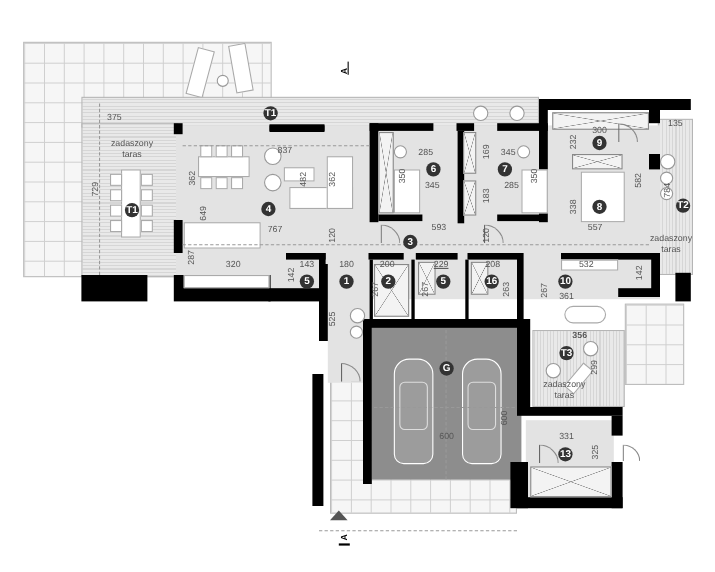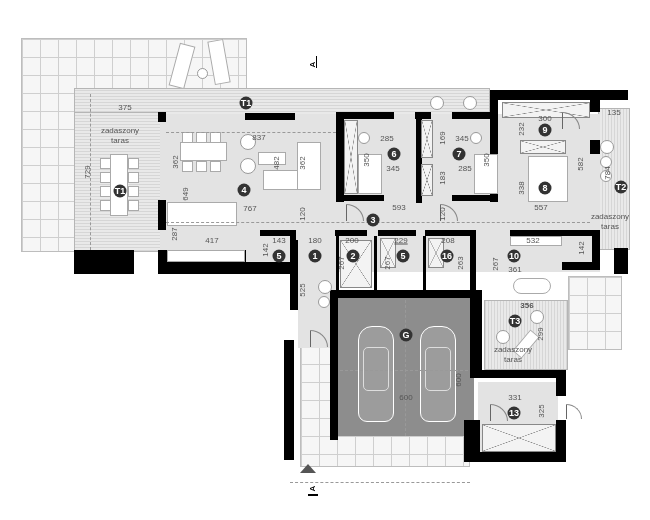--- a/index.html
+++ b/index.html
@@ -183,30 +183,30 @@
 <div class="room-num" style="left:406px;top:335px;">G</div>
 <div class="room-num" style="left:246px;top:103px;">T1</div>
 <div class="room-num" style="left:120px;top:191px;">T1</div>
 <div class="room-num" style="left:621px;top:187px;">T2</div>
 <div class="room-num" style="left:515px;top:321px;">T3</div>
 
 <div class="lbl" style="left:120px;top:136px;"><span>zadaszony</span><br><span>taras</span></div>
 <div class="lbl" style="left:610px;top:222px;"><span>zadaszony</span><br><span>taras</span></div>
 <div class="lbl" style="left:513px;top:355px;"><span>zadaszony</span><br><span>taras</span></div>
 
-<div class="dim" style="left:125px;top:107px;text-align:right;">375</div>
+<div class="dim" style="left:104px;top:107px;text-align:right;">375</div>
 <div class="dim v" style="left:87px;top:172px;">729</div>
 
 <div class="dim" style="left:259px;top:137px;">837</div>
 <div class="dim v" style="left:175px;top:162px;">362</div>
 <div class="dim v" style="left:276px;top:163px;">482</div>
 <div class="dim v" style="left:302px;top:163px;">362</div>
 <div class="dim v" style="left:185px;top:194px;">649</div>
 <div class="dim" style="left:250px;top:208px;">767</div>
-<div class="dim" style="left:212px;top:240px;">417</div>
+<div class="dim" style="left:212px;top:240px;">320</div>
 <div class="dim v" style="left:174px;top:234px;">287</div>
 <div class="dim v" style="left:302px;top:214px;">120</div>
 
 <div class="dim" style="left:279px;top:240px;">143</div>
 <div class="dim v" style="left:265px;top:250px;">142</div>
 
 <div class="dim" style="left:315px;top:240px;">180</div>
 <div class="dim v" style="left:302px;top:290px;">525</div>
 
 <div class="dim" style="left:352px;top:240px;">200</div>

